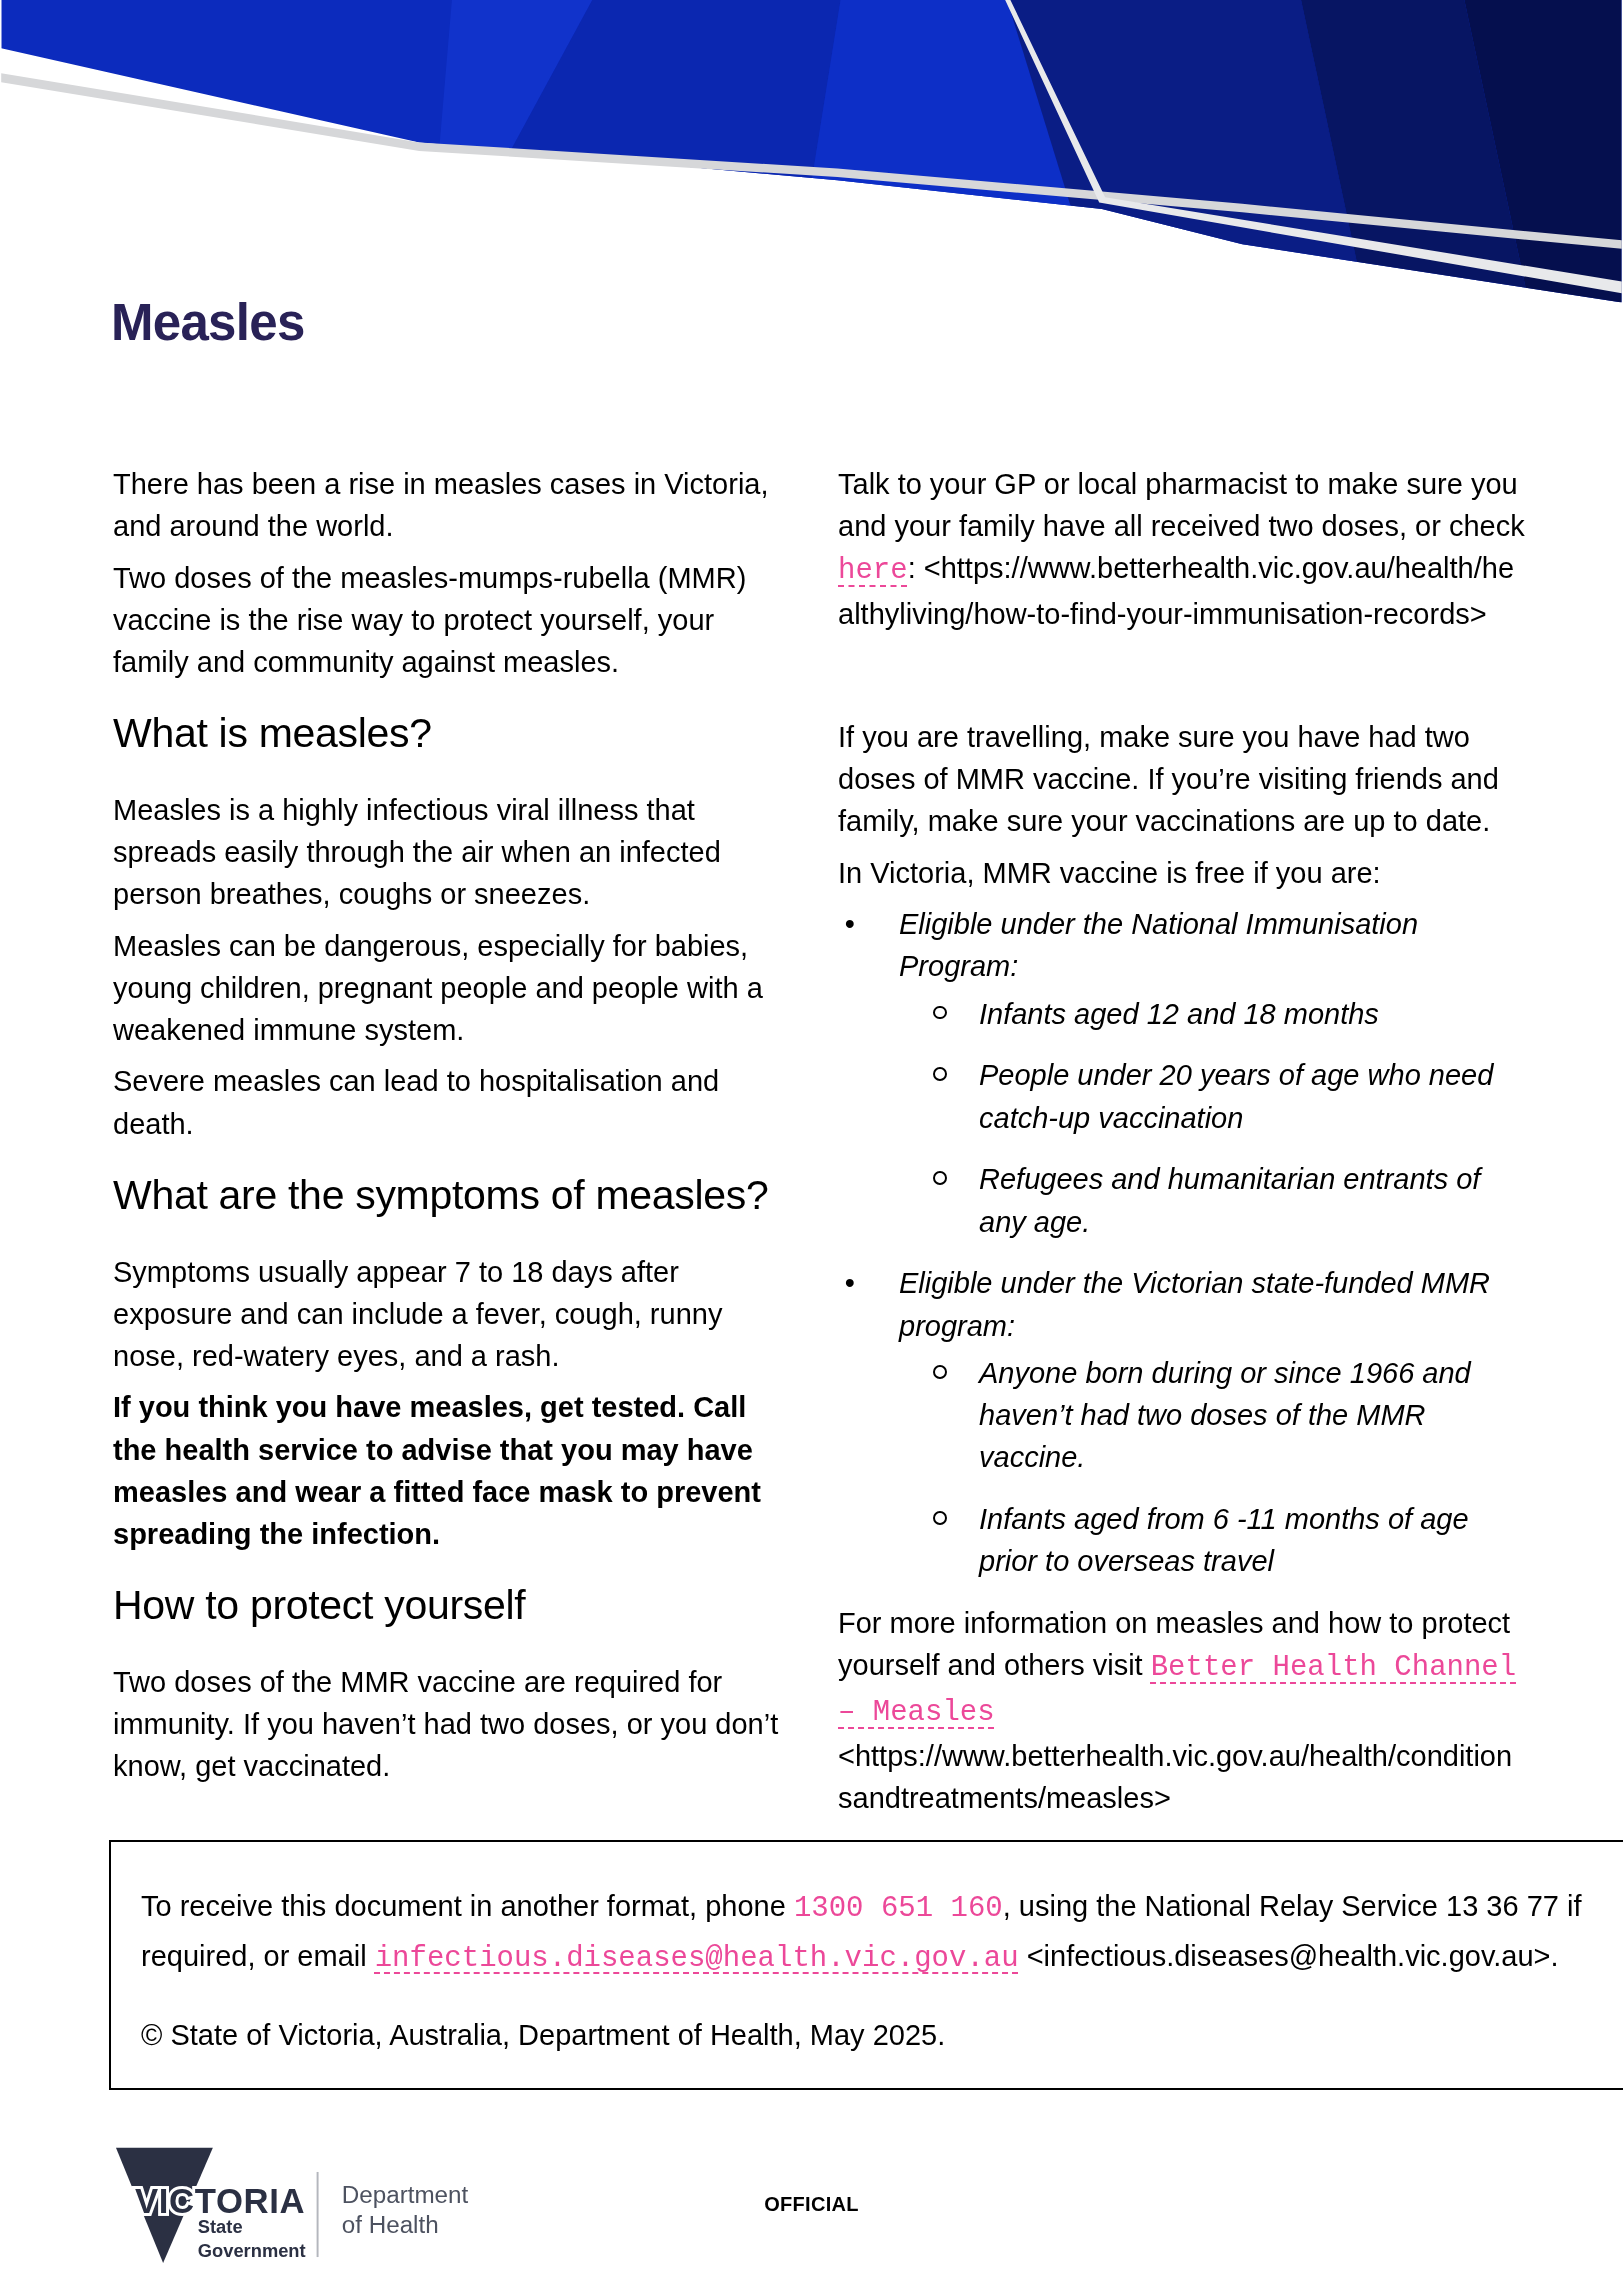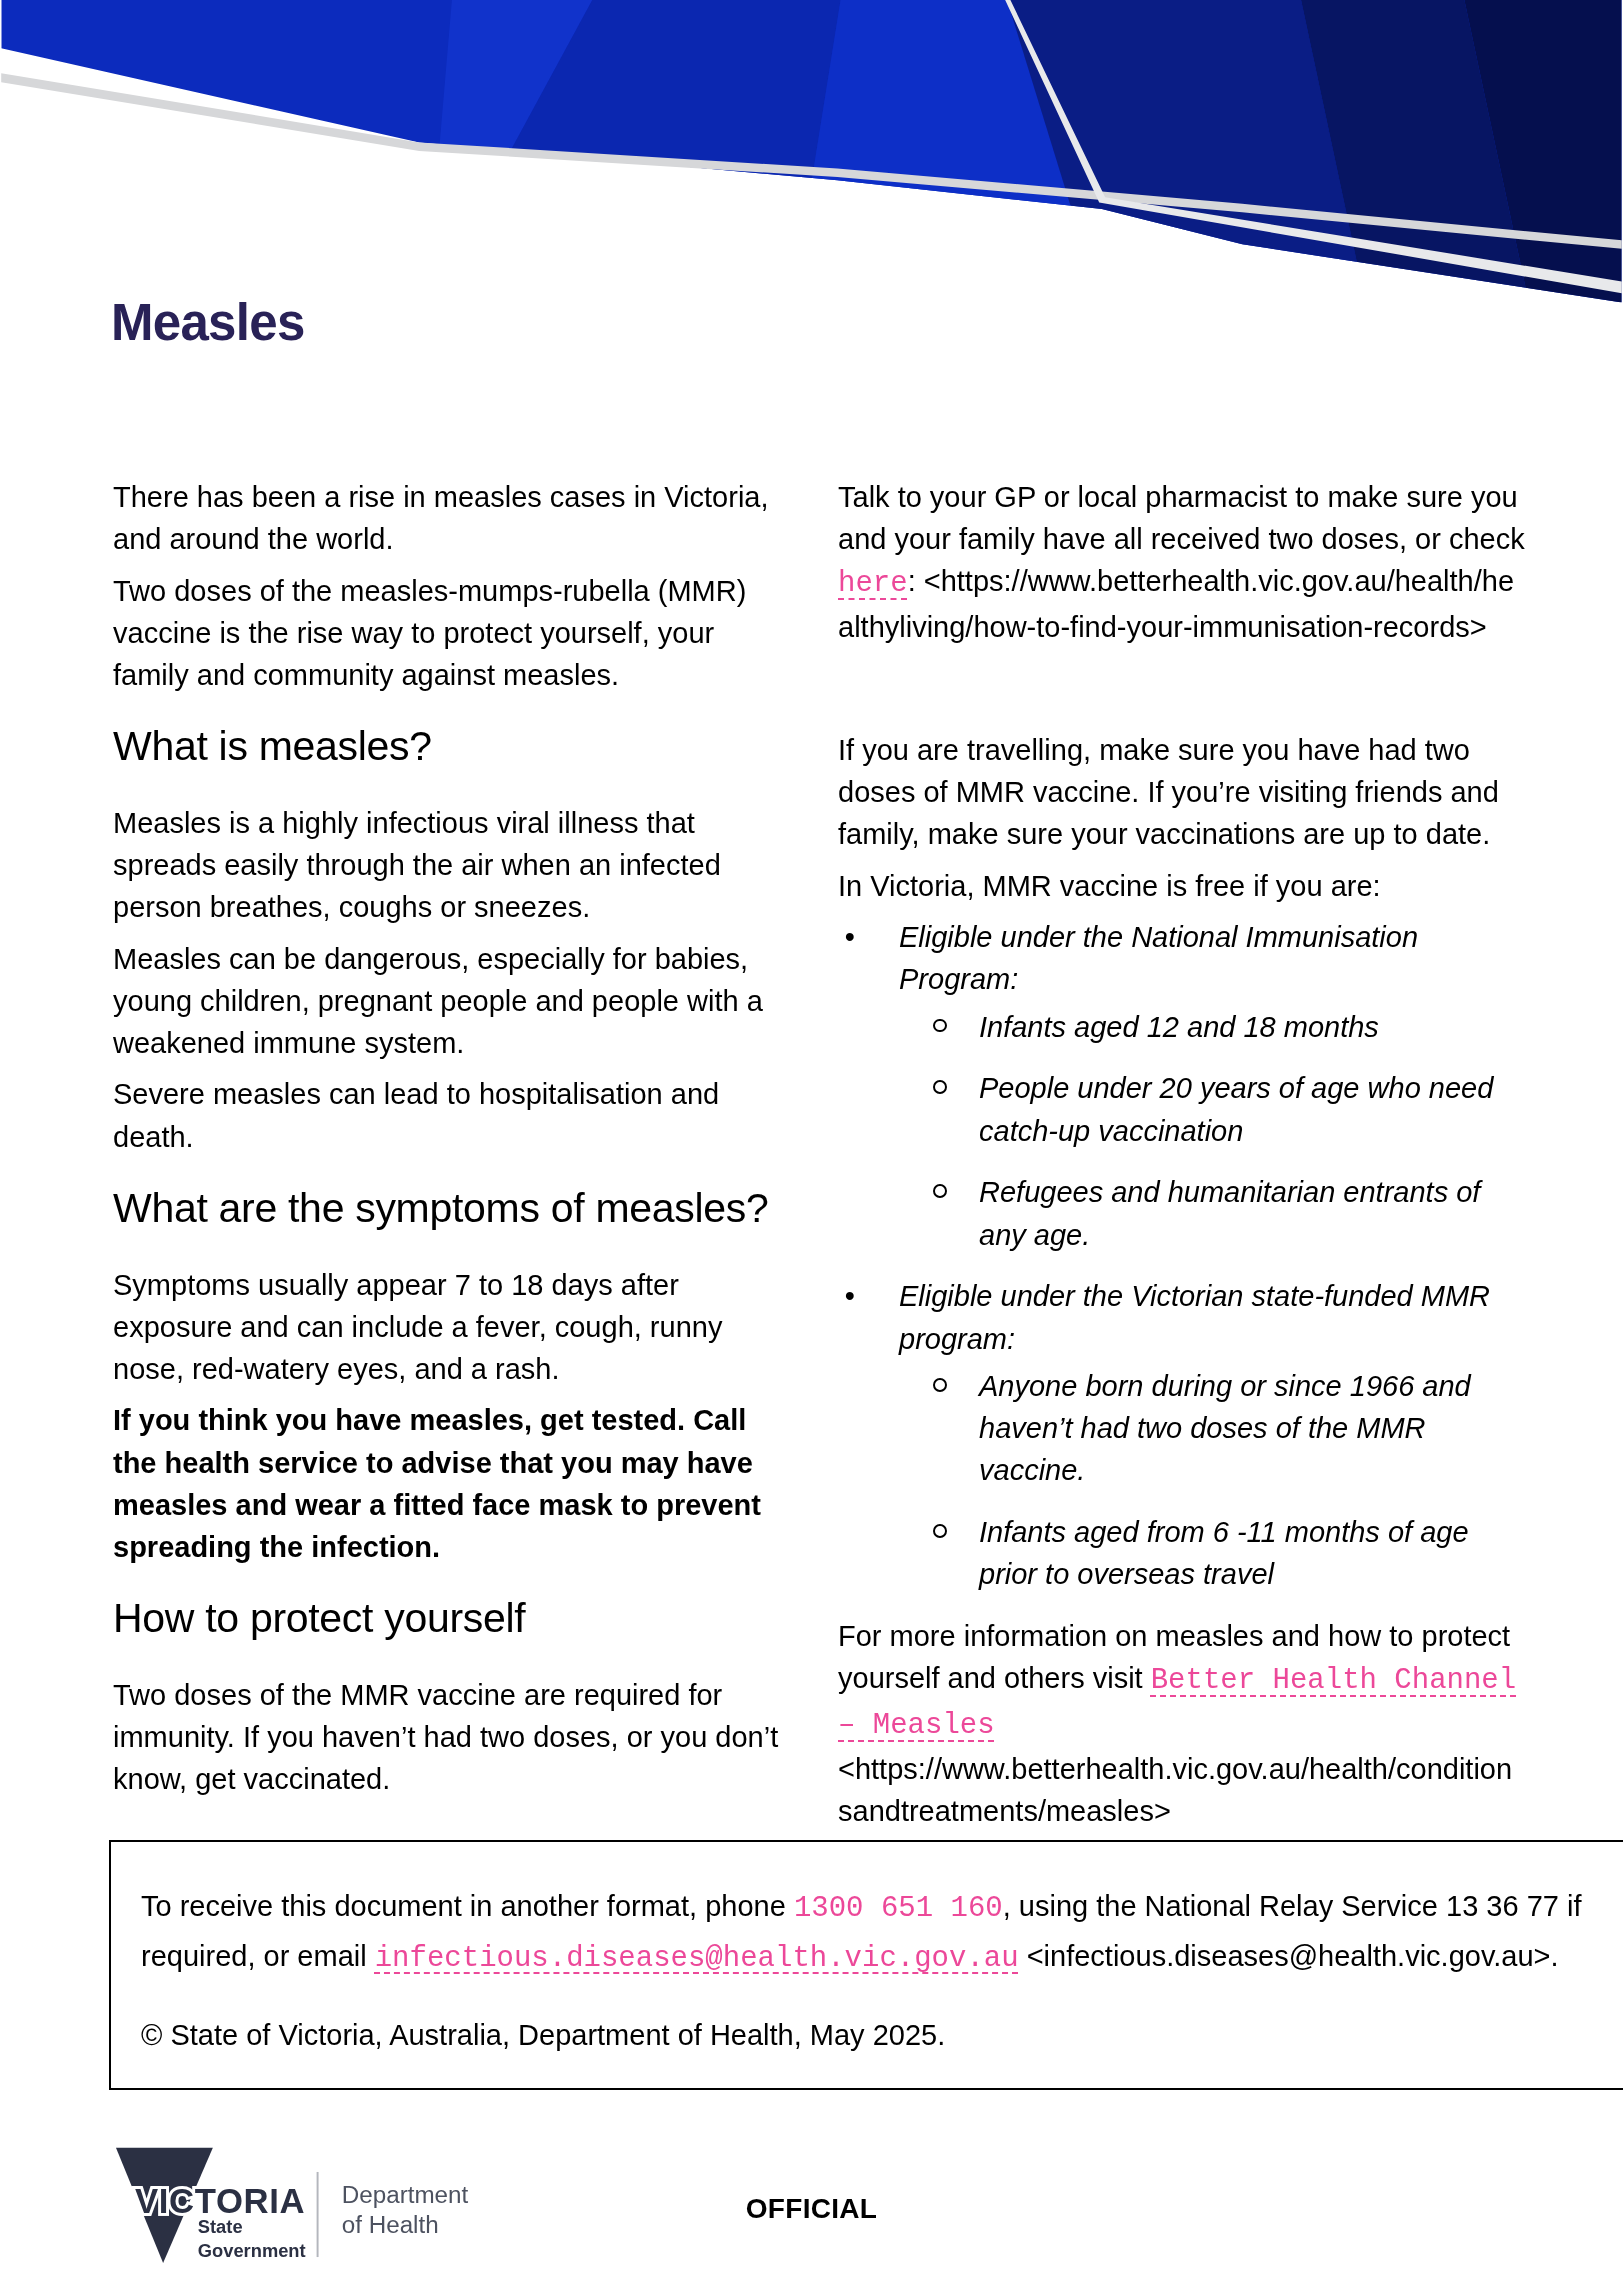--- a/index.html
+++ b/index.html
@@ -13,21 +13,21 @@
   }
   .header-banner { position:absolute; top:0; left:0; display:block; }
 
   .page-title {
     position:absolute; top:293px; left:111px;
     font-size:51px; font-weight:700; color:#292257;
     letter-spacing:-0.7px;
   }
 
   .columns {
-    position:absolute; top:476px; left:113px; width:1413px;
+    position:absolute; top:463px; left:113px; width:1413px;
     display:flex;
   }
   .col { font-size:29px; line-height:1.455; color:#000; }
   .col-left  { width:667px; margin-right:58px; }
   .col-right { width:688px; }
 
   .col p { margin:0 0 9.2px 0; }
   .bold-para { font-weight:700; }
 
   h2.section-heading {
@@ -72,21 +72,21 @@
   }
   .footer-box p { margin:0 0 29px 0; }
   .footer-box p.fb-p2 { margin-bottom:10.5px; }
   .footer-box p.fb-p3 { margin-bottom:0; }
 
   .logo { position:absolute; left:110px; top:2134px; }
 
   .official {
     position:absolute; left:0; top:2193px; width:100%;
     text-align:center;
-    font-size:28px; font-weight:700; color:#000;
+    font-size:20px; font-weight:700; color:#000;
     letter-spacing:0.3px;
   }
 </style>
 </head>
 <body>
 
 <svg class="header-banner" width="1623" height="307" viewBox="0 0 2481 470" aria-hidden="true">
   <defs>
     <clipPath id="bannerClip">
       <path d="M0,0 H2481 V463 L1900,374 L1685,320 L1280,276 L640,218 L0,74 Z"></path>

